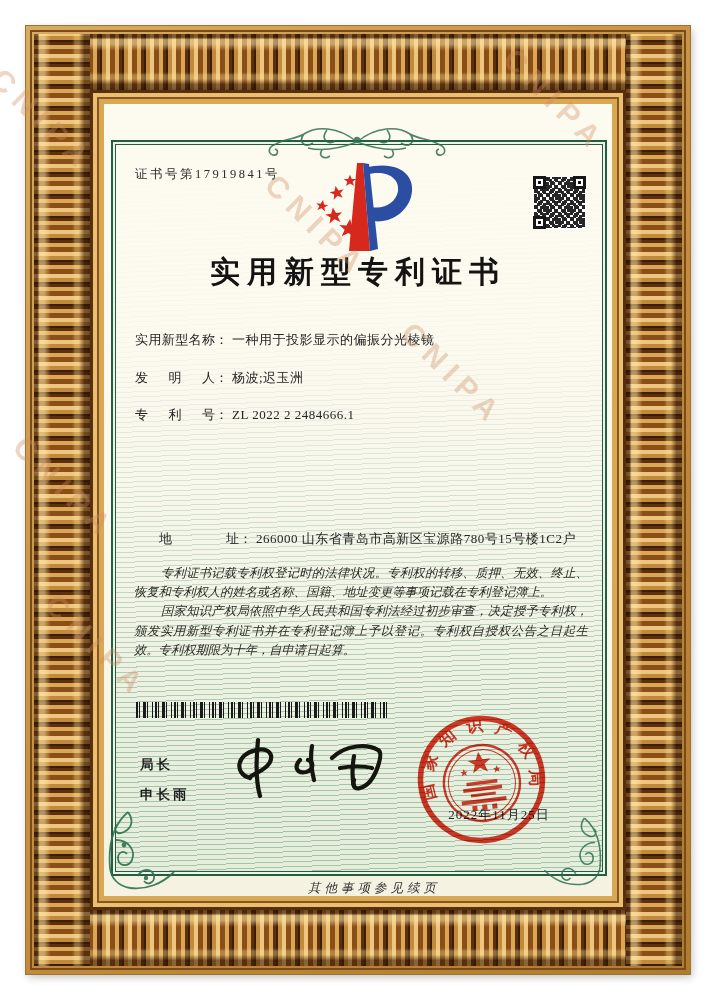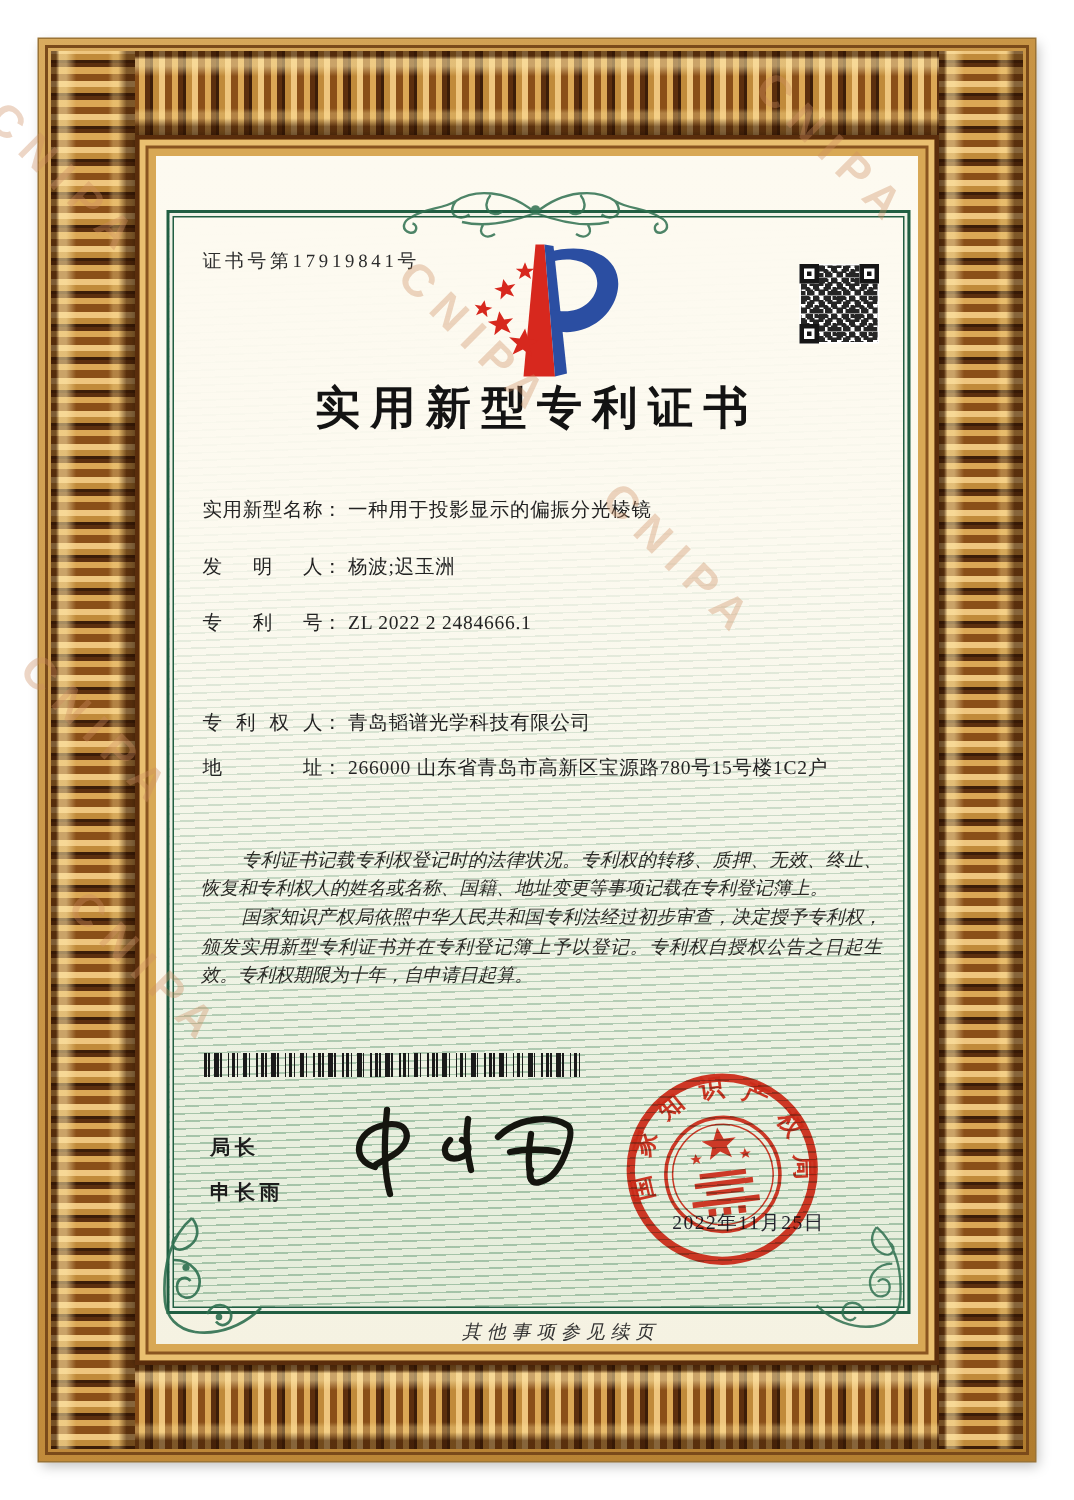--- a/index.html
+++ b/index.html
@@ -51,21 +51,21 @@
   .qr-tl{left:0;top:0;} .qr-tr{right:0;top:0;} .qr-bl{left:0;bottom:0;}
 
   .title{position:absolute;left:0;right:0;top:148px;text-align:center;
          font-size:30px;font-weight:600;letter-spacing:7px;color:#131313;}
 
   .row{position:absolute;left:31px;right:14px;font-size:13px;color:#232323;white-space:nowrap;}
   .lbl{display:inline-block;width:80px;text-align:justify;text-align-last:justify;vertical-align:top;}
   .colon{display:inline-block;margin-right:4px;}
   .val{letter-spacing:.5px;}
   .row.r1{top:227px;} .row.r2{top:265px;} .row.r3{top:302px;} .row.r4{top:334px;}
-  .row.r5{top:369px;} .row.r6{top:399px;} .row.r7{top:442px;}
+  .row.r5{top:369px;} .row.r6{top:426px;margin-left:24px;} .row.r7{top:442px;}
   .grant-no{position:absolute;left:286px;top:0;}
   .grant-no .lbl2{letter-spacing:1px;}
 
   .body-text{position:absolute;left:30px;top:460px;width:454px;
              font-size:12.3px;line-height:1.56;font-style:italic;color:#2a2a26;}
   .body-text p{margin:0;text-indent:2.2em;text-align:justify;}
 
   .barcode{position:absolute;left:32px;top:598px;width:252px;height:16px;
      background:repeating-linear-gradient(90deg,
        #1a1a1a 0 2px,transparent 2px 3px,#1a1a1a 3px 4px,transparent 4px 7px,
@@ -166,23 +166,20 @@
     <div class="title">实用新型专利证书</div>
 
     <div class="row r1">
       <span class="lbl">实用新型名称</span><span class="colon">：</span><span class="val">一种用于投影显示的偏振分光棱镜</span>
     </div>
     <div class="row r2">
       <span class="lbl">发明人</span><span class="colon">：</span><span class="val">杨波;迟玉洲</span>
     </div>
     <div class="row r3">
       <span class="lbl">专利号</span><span class="colon">：</span><span class="val">ZL 2022 2 2484666.1</span>
-    </div>
-    <div class="row r5">
-      <span class="lbl">专利权人</span><span class="colon">：</span><span class="val">青岛韬谱光学科技有限公司</span>
     </div>
     <div class="row r6">
       <span class="lbl">地址</span><span class="colon">：</span><span class="val">266000 山东省青岛市高新区宝源路780号15号楼1C2户</span>
     </div>
 
     <div class="body-text">
       <p>专利证书记载专利权登记时的法律状况。专利权的转移、质押、无效、终止、恢复和专利权人的姓名或名称、国籍、地址变更等事项记载在专利登记簿上。</p>
       <p>国家知识产权局依照中华人民共和国专利法经过初步审查，决定授予专利权，颁发实用新型专利证书并在专利登记簿上予以登记。专利权自授权公告之日起生效。专利权期限为十年，自申请日起算。</p>
     </div>
 

